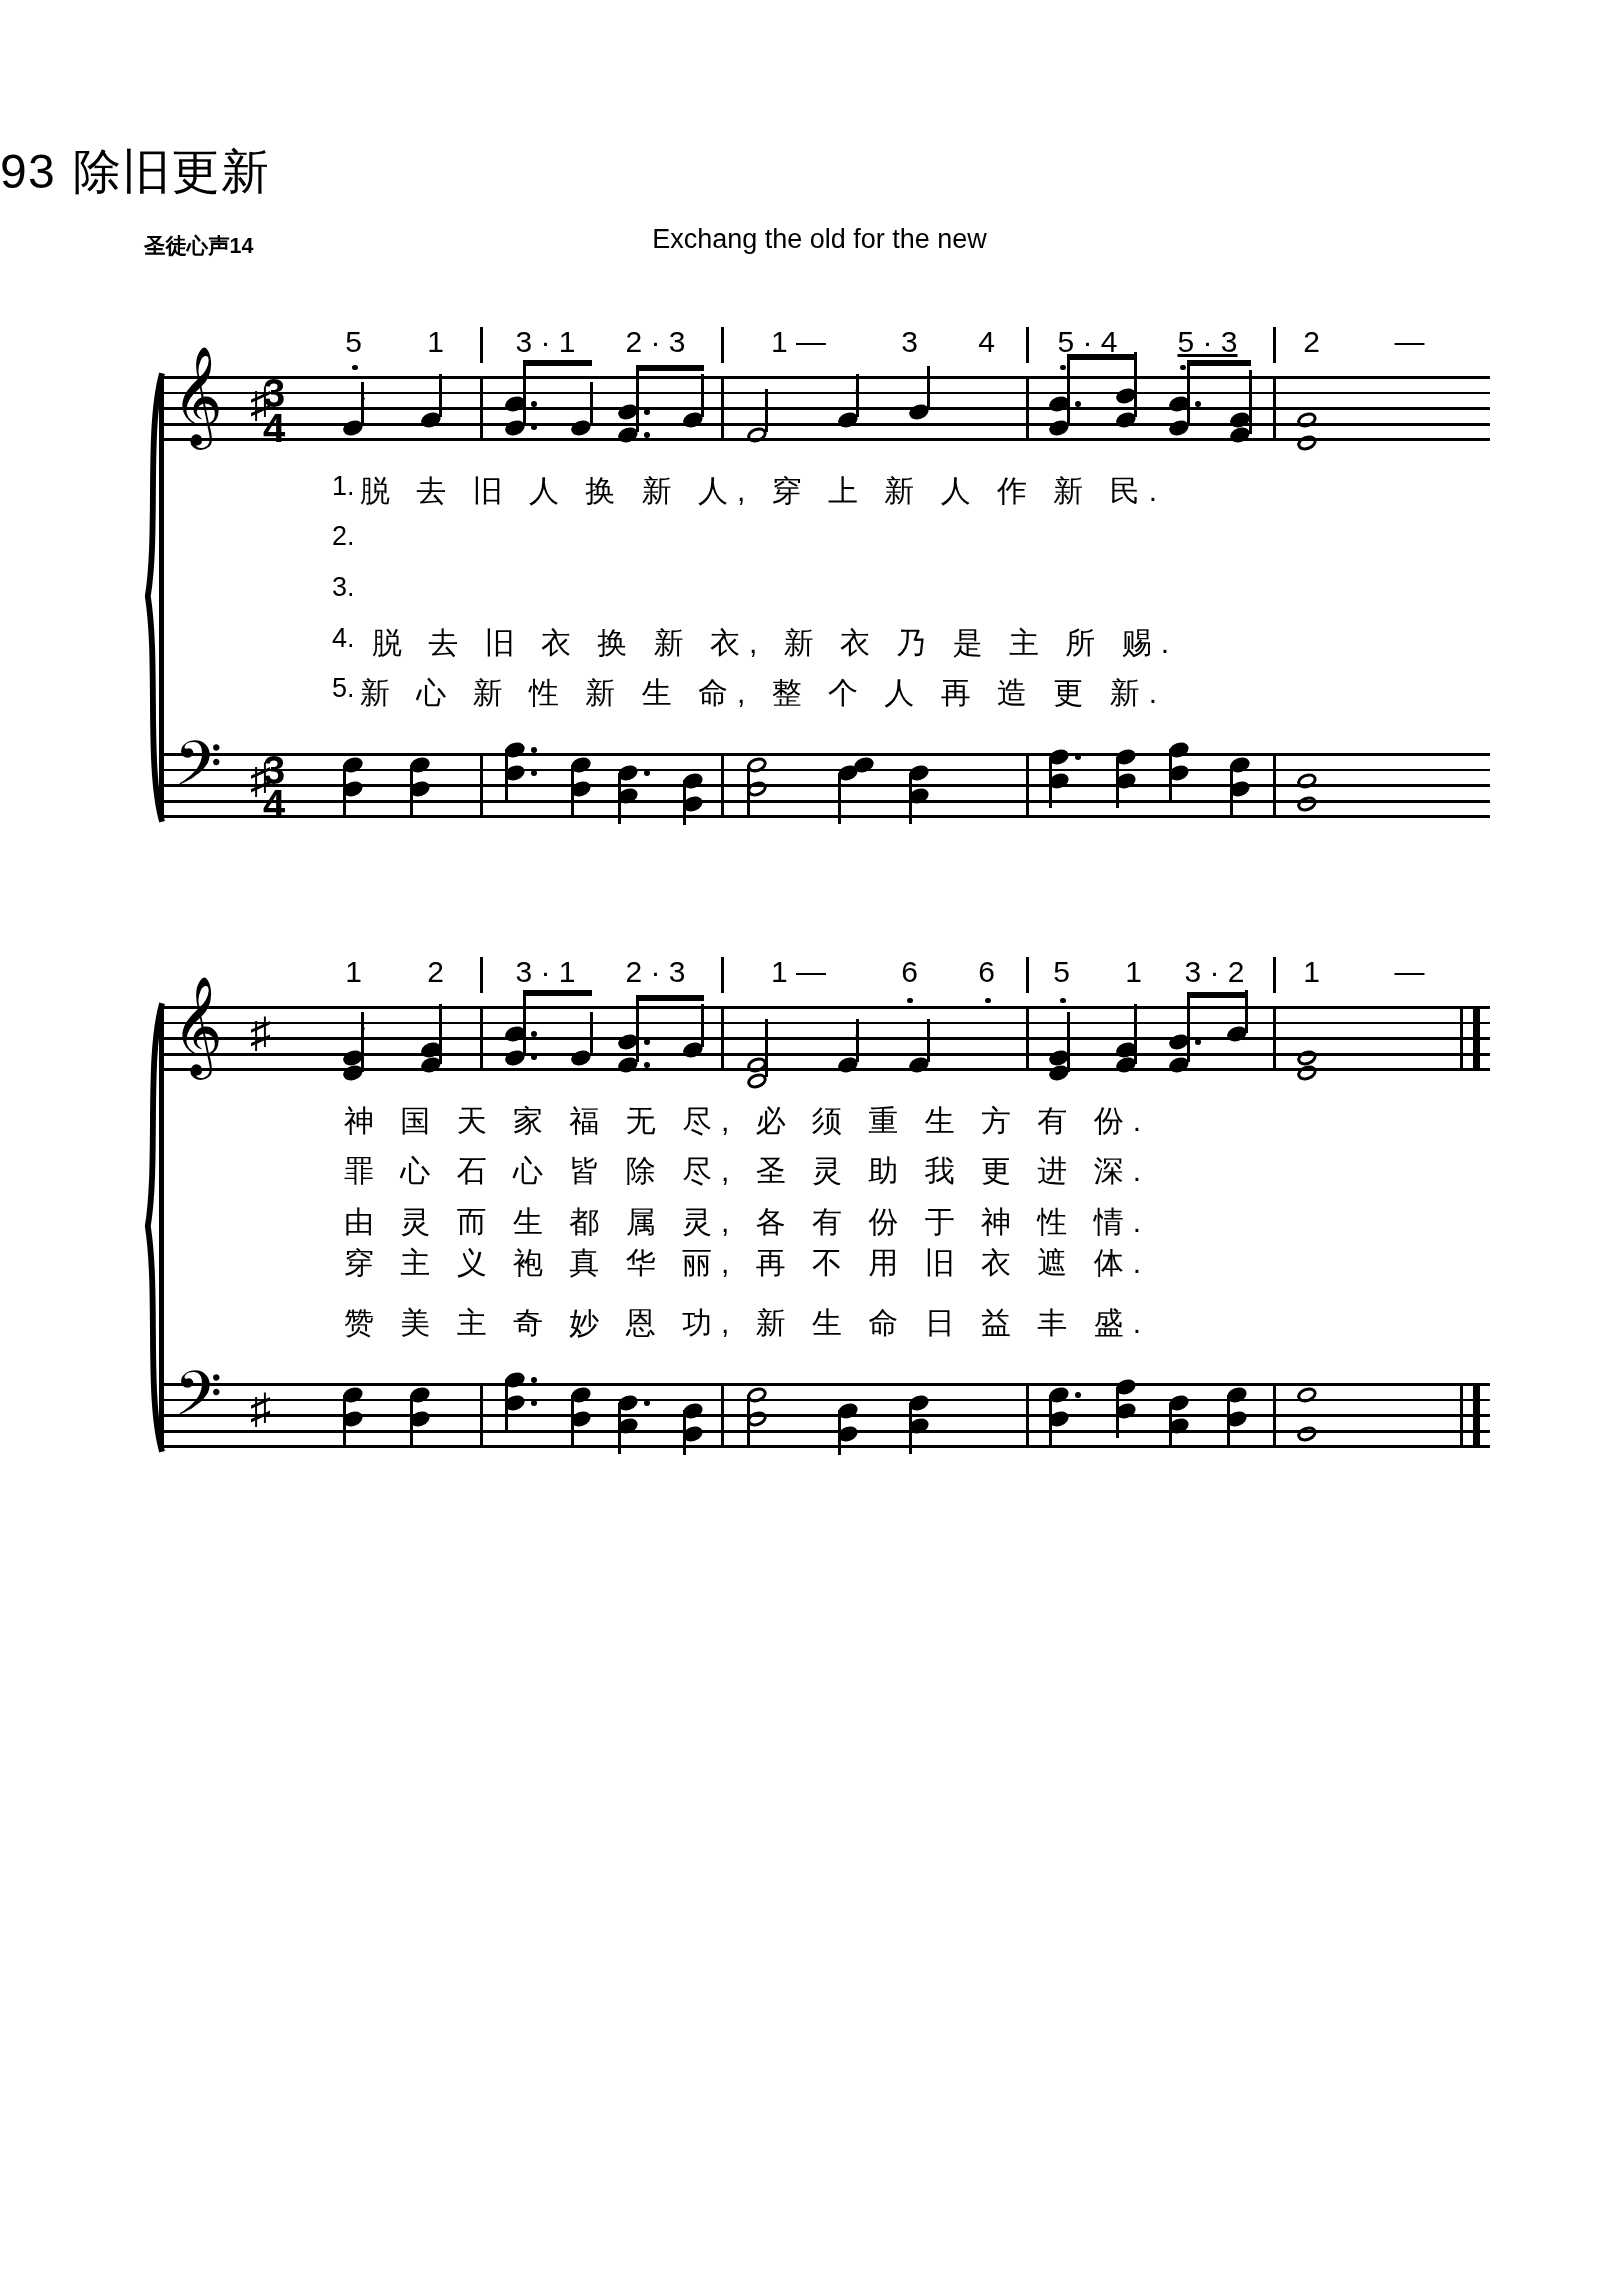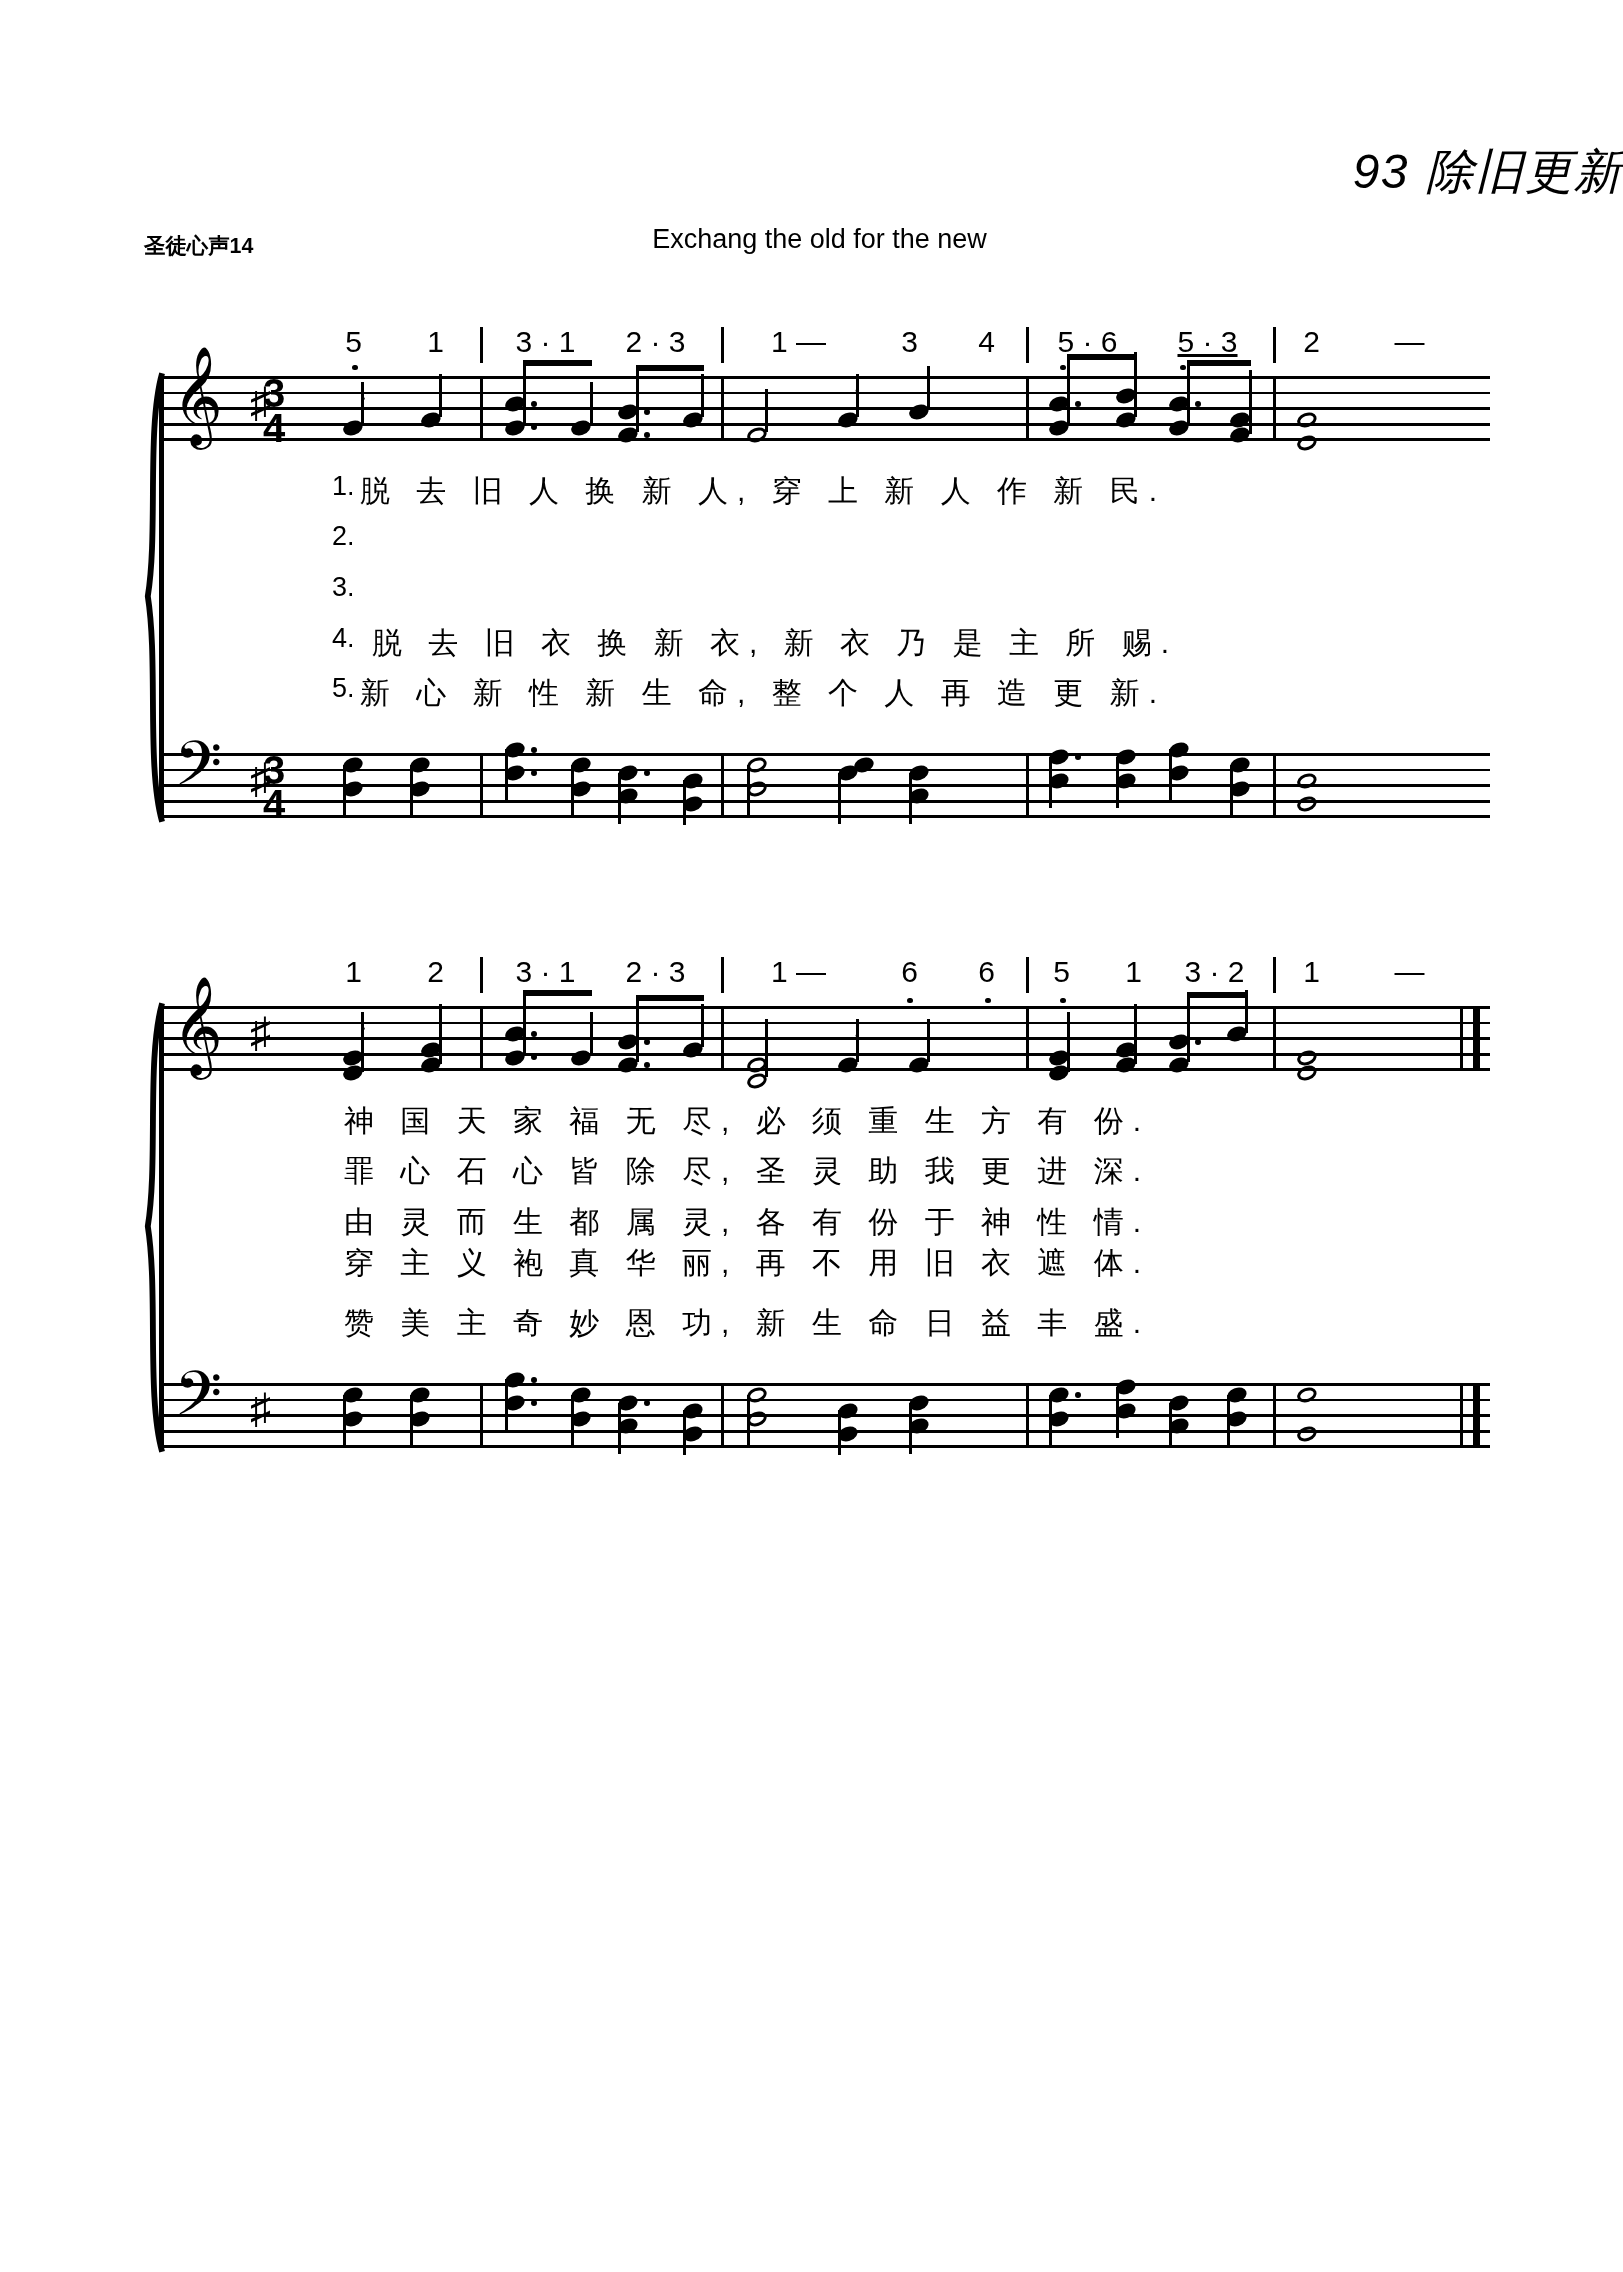--- a/index.html
+++ b/index.html
@@ -20,25 +20,24 @@
     width: 1623px;
     height: 2273px;
   }
 
   
   .title {
     position: absolute;
     top: 140px;
     left: 0;
     width: 1623px;
-    text-align: right;
+    text-align: left;
     font-size: 48px;
     font-weight: 400;
     letter-spacing: 1.3px;
-    font-style: italic;
   }
   .title .num { margin-right: 17px; }
   .subtitle {
     position: absolute;
     top: 224px;
     left: 8px;
     width: 1623px;
     text-align: center;
     font-size: 27px;
     font-weight: 400;
@@ -240,21 +239,21 @@
       <div class="numcell" style="left:610px;top:0;width:91px;">2 · 3</div>
 
       <div class="barline-num" style="left:721px;"></div>
 
       <div class="numcell" style="left:740px;top:0;width:117px;">1 —</div>
       <div class="numcell" style="left:890px;top:0;width:39px;">3</div>
       <div class="numcell" style="left:967px;top:0;width:39px;">4</div>
 
       <div class="barline-num" style="left:1026px;"></div>
 
-      <div class="numcell" style="left:1042px;top:0;width:91px;">5 · 6</div>
+      <div class="numcell" style="left:1042px;top:0;width:91px;">5 · 4</div>
       <div class="updot" style="left:1060px;top:40px;"></div>
       <div class="numcell" style="left:1162px;top:0;width:91px;text-decoration:underline;">5 · 3</div>
       <div class="updot" style="left:1180px;top:40px;"></div>
 
       <div class="barline-num" style="left:1273px;"></div>
 
       <div class="numcell" style="left:1292px;top:0;width:39px;">2</div>
       <div class="numcell" style="left:1390px;top:0;width:39px;">—</div>
     </div>
 

